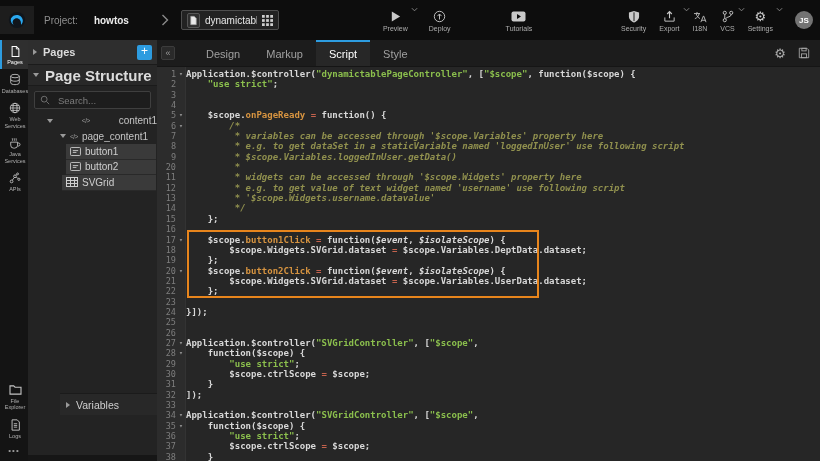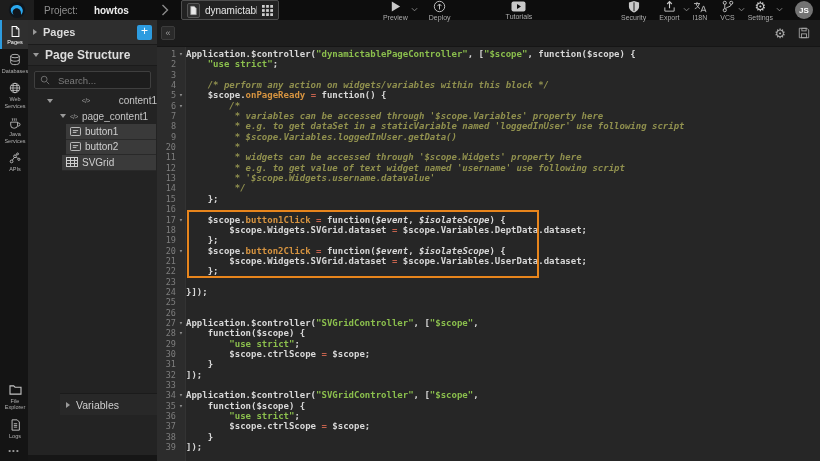--- a/index.html
+++ b/index.html
@@ -1,21 +1,21 @@
 <!DOCTYPE html>
 <html><head>
 <meta charset="utf-8">
 <style>
   * { box-sizing: border-box; margin:0; padding:0; }
   html,body { background:#000; }
   body { font-family:"Liberation Sans", sans-serif; }
   #app { width:820px; height:461px; overflow:hidden; background:#262626; display:flex; flex-direction:column; position:relative; }
 
   
-  #topbar { height:20px; background:#0d0d0d; display:flex; align-items:center; flex:none; }
+  #topbar { height:40px; background:#0d0d0d; display:flex; align-items:center; flex:none; }
   #logo-tile { width:34px; height:28px; background:#1d1d1d; display:flex; align-items:center; justify-content:center; flex:none; }
   #project { display:flex; align-items:center; margin-left:10px; font-size:10px; }
   #project .plabel { color:#8f8f8f; }
   #project .pname { color:#ececec; font-weight:bold; margin-left:16px; }
   #crumb-chev { margin-left:32px; color:#8a8a8a; display:flex; align-items:center; }
   #page-selector { margin-left:12px; height:20px; width:98px; background:#222; border:1px solid #4e4e4e; border-radius:2px; display:flex; align-items:center; padding:0 5px; gap:5px; }
   #page-selector .file-ic { color:#b8b8b8; display:flex; border:1px solid #555; border-radius:2px; padding:1px; background:#2e2e2e; }
   #page-selector .sel-name { color:#e8e8e8; font-size:10px; flex:1; white-space:nowrap; overflow:hidden; }
   #page-selector .grid-ic { color:#cfcfcf; display:flex; }
   #topbar-actions { flex:1; display:flex; align-items:center; gap:5px; padding-left:100px; height:100%; }
@@ -42,21 +42,21 @@
   #rail-more { text-align:center; color:#9a9a9a; font-size:8px; letter-spacing:1px; padding:4px 0 6px; cursor:pointer; }
 
   
   #panel { width:129px; background:#232323; display:flex; flex-direction:column; flex:none; }
   .tri-r { width:0; height:0; border-top:3.5px solid transparent; border-bottom:3.5px solid transparent; border-left:4.5px solid #9a9a9a; display:inline-block; flex:none; }
   .tri-d { width:0; height:0; border-left:3.5px solid transparent; border-right:3.5px solid transparent; border-top:4.5px solid #9a9a9a; display:inline-block; flex:none; }
   #pages-header { height:24px; background:#2e2e2e; display:flex; align-items:center; padding:0 5px; gap:6px; cursor:pointer; flex:none; }
   #pages-header .hd { font-size:11px; font-weight:bold; color:#dcdcdc; }
   #add-page-btn { margin-left:auto; width:15px; height:15px; background:#2d9ce0; color:#fff; border-radius:2px; font-size:12px; line-height:13px; text-align:center; cursor:pointer; flex:none; }
   #structure-header { height:22px; background:#282828; border-top:1px solid #1b1b1b; border-bottom:1px solid #1b1b1b; display:flex; align-items:center; padding:0 5px; gap:6px; cursor:pointer; flex:none; }
-  #structure-header .hd { font-size:12px; font-weight:bold; color:#dcdcdc; }
+  #structure-header .hd { font-size:15px; font-weight:bold; color:#dcdcdc; }
   #search-row { padding:5px 6px 4px; flex:none; }
   #search-box { height:18px; border:1px solid #3f3f3f; background:#1d1d1d; border-radius:2px; display:flex; align-items:center; padding:0 5px; gap:8px; color:#7c7c7c; }
   #search-box input { background:transparent; border:none; outline:none; color:#a8a8a8; font-size:9.5px; width:100%; font-family:"Liberation Sans",sans-serif; }
   #search-box input::placeholder { color:#7c7c7c; }
   #tree { flex:1; overflow:hidden; }
   .tree-row { height:15.5px; display:flex; align-items:center; font-size:10px; color:#c5c5c5; gap:4px; cursor:pointer; }
   .tree-row .code-ic { font-size:6.5px; color:#9a9a9a; letter-spacing:-0.5px; flex:none; }
   .tree-row .t-lbl { white-space:nowrap; }
   .tree-row .w-card { flex:1; align-self:stretch; background:#3a3a3a; border-bottom:1px solid #292929; display:flex; align-items:center; gap:4px; padding-left:4px; margin-right:1px; color:#cfcfcf; }
   #variables-header { height:22px; background:#282828; border-top:1px solid #1b1b1b; display:flex; align-items:center; padding:0 6px; gap:6px; cursor:pointer; flex:none;margin-left:32px; }
@@ -378,20 +378,26 @@
       <div id="variables-header">
         <span class="tri-r"></span>
         <span class="hd">Variables</span>
       </div>
       <div id="panel-footer"></div>
     </div>
 
     <div id="editor">
       <div id="tabbar">
         <div id="collapse-btn">«</div>
+        <div id="tabs">
+            <div class="tab">Design</div>
+            <div class="tab">Markup</div>
+            <div class="tab active">Script</div>
+            <div class="tab">Style</div>
+          </div>
         <div id="tabbar-right">
           <span id="gear-btn">⚙</span>
           <span id="save-btn">
             <svg width="12" height="12" viewBox="0 0 14 14">
                 <path d="M1.5 1.5h9l2 2v9h-11z" fill="none" stroke="currentColor"></path>
                 <rect x="4" y="8" width="6" height="4.5" fill="none" stroke="currentColor"></rect>
                 <rect x="4.5" y="1.5" width="5" height="3" fill="none" stroke="currentColor"></rect>
               </svg>
           </span>
         </div>
@@ -410,21 +416,20 @@
               <span class="ct"><span class="p">    </span><span class="s">"use strict"</span><span class="p">;</span></span>
             </div>
             <div class="cl">
               <span class="ln">3</span>
               <span class="fold"></span>
               <span class="ct"></span>
             </div>
             <div class="cl">
               <span class="ln">4</span>
               <span class="fold"></span>
-              <span class="ct"><span class="c">    /* perform any action on widgets/variables within this block */</span></span>
             </div>
             <div class="cl">
               <span class="ln">5</span>
               <span class="fold">▾</span>
               <span class="ct"><span class="p">    $scope.</span><span class="f">onPageReady</span><span class="p"> </span><span class="o">=</span><span class="p"> function() {</span></span>
             </div>
             <div class="cl">
               <span class="ln">6</span>
               <span class="fold">▾</span>
               <span class="ct"><span class="c">        /*</span></span>

